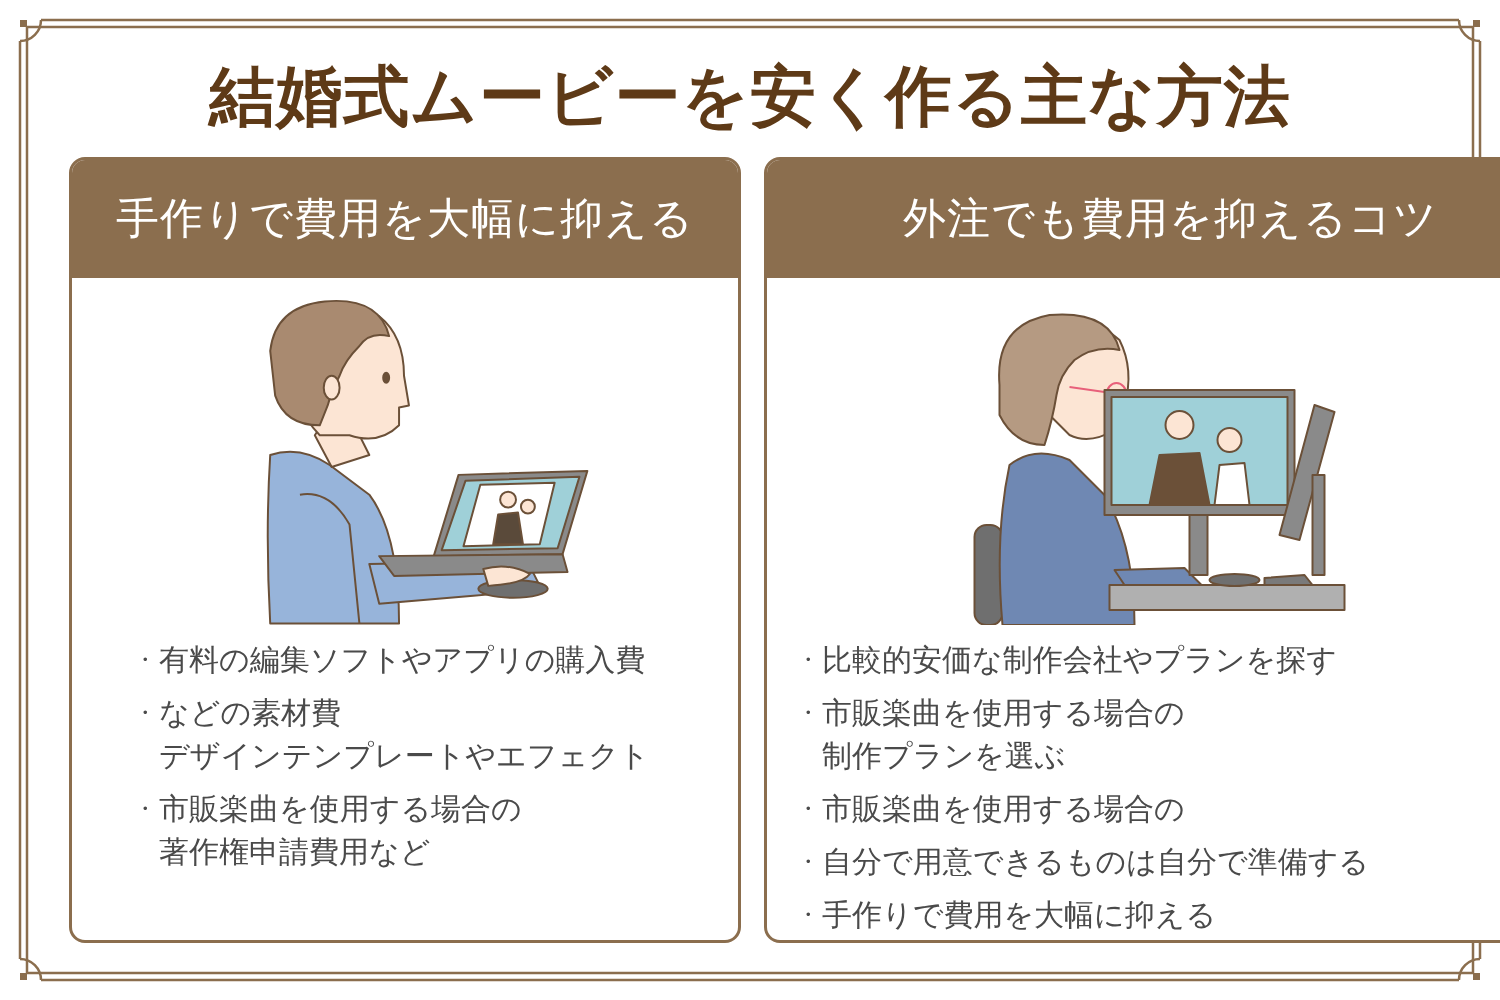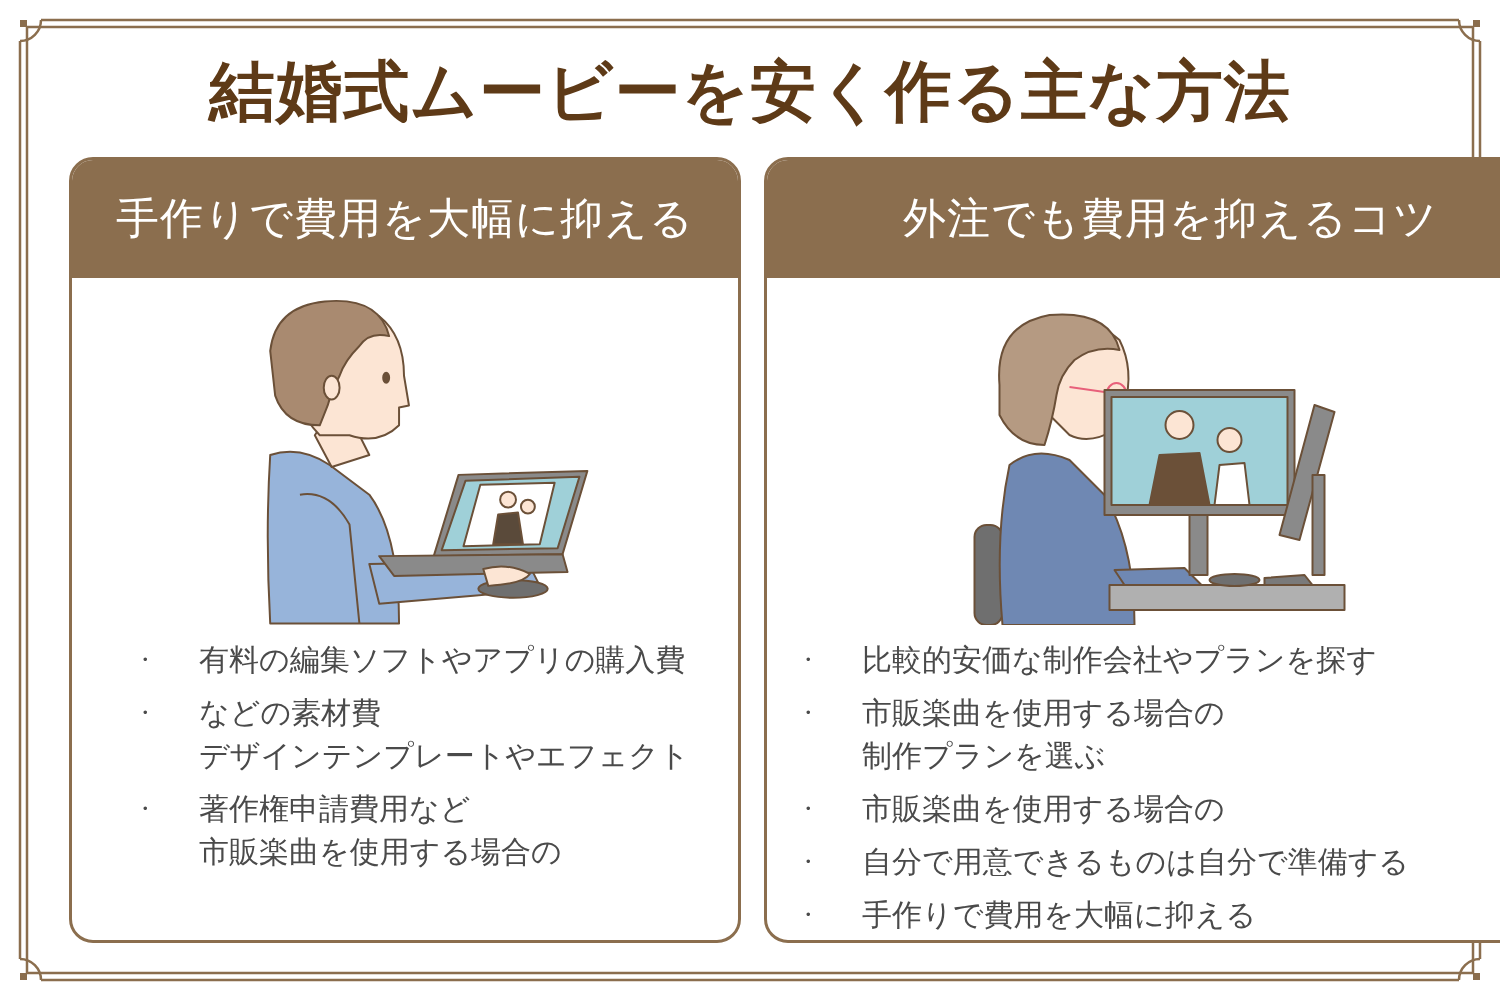--- a/index.html
+++ b/index.html
@@ -1,28 +1,28 @@
 <!DOCTYPE html>
 <html><head>
 <meta charset="utf-8">
 <style>
   html,body{margin:0;padding:0;background:#fff;}
   body{width:1500px;height:1000px;position:relative;overflow:hidden;font-family:"DejaVu Sans","Liberation Sans",sans-serif;}
   .frame-svg{position:absolute;left:0;top:0;width:1500px;height:1000px;}
-  .title{position:absolute;left:0;top:52px;width:1500px;text-align:center;font-size:66px;font-weight:bold;color:#5e3a17;letter-spacing:1px;line-height:90px;font-family:Liberation Mono, monospace;}
-  .card{position:absolute;top:157px;height:786px;border:3px solid #8b6e4e;border-radius:24px;background:#fff;box-sizing:border-box;overflow:hidden;}
+  .title{position:absolute;left:0;top:52px;width:1500px;text-align:center;font-size:66px;font-weight:bold;color:#5e3a17;letter-spacing:1px;line-height:90px;}
+  .card{position:absolute;top:157px;height:786px;border:3px solid #8b6e4e;border-radius:16px;background:#fff;box-sizing:border-box;overflow:hidden;}
   .card.left{left:69px;width:672px;}
   .card.right{left:764px;width:813px;}
   .card-header{height:118px;background:#8b6e4e;color:#fff;font-size:43px;display:flex;align-items:center;justify-content:center;letter-spacing:1px;}
   .illus{position:absolute;top:135px;left:0;width:100%;height:330px;}
   .list{position:absolute;top:478px;left:60px;right:10px;margin:0;padding:0;list-style:none;color:#4a4a4a;font-size:30px;line-height:43px;}
   .card.right .list{left:28px;}
   .list li{position:relative;padding-left:27px;margin-bottom:10px;}
   .list li .dot{position:absolute;left:2px;top:0;font-size:22px;color:#4a4a4a;}
-  .list li span.line{display:block;margin-left:40px;}
+  .list li span.line{display:block;}
 </style>
 </head>
 <body>
 
 <svg class="frame-svg" viewBox="0 0 1500 1000">
   <g fill="none" stroke="#8b6e4e" stroke-width="2.5">
 
     <line x1="41" y1="20" x2="1459" y2="20"></line>
     <line x1="41" y1="980" x2="1459" y2="980"></line>
     <line x1="20" y1="41" x2="20" y2="959"></line>
@@ -83,22 +83,22 @@
         <span class="dot">・</span>
         <span class="line">有料の編集ソフトやアプリの購入費</span>
       </li>
     <li>
         <span class="dot">・</span>
         <span class="line">などの素材費</span>
         <span class="line">デザインテンプレートやエフェクト</span>
       </li>
     <li>
         <span class="dot">・</span>
+        <span class="line">市販楽曲を使用する場合の</span>
         <span class="line">著作権申請費用など</span>
-        <span class="line">市販楽曲を使用する場合の</span>
       </li>
   </ul>
 </div>
 
 <div class="card right">
   <div class="card-header">外注でも費用を抑えるコツ</div>
   <svg class="illus" viewBox="0 0 672 330">
     <g stroke="#6b5038" stroke-width="2" stroke-linejoin="round">
 
       <rect x="140" y="230" width="28" height="100" rx="12" fill="#6f6f6f"></rect>

